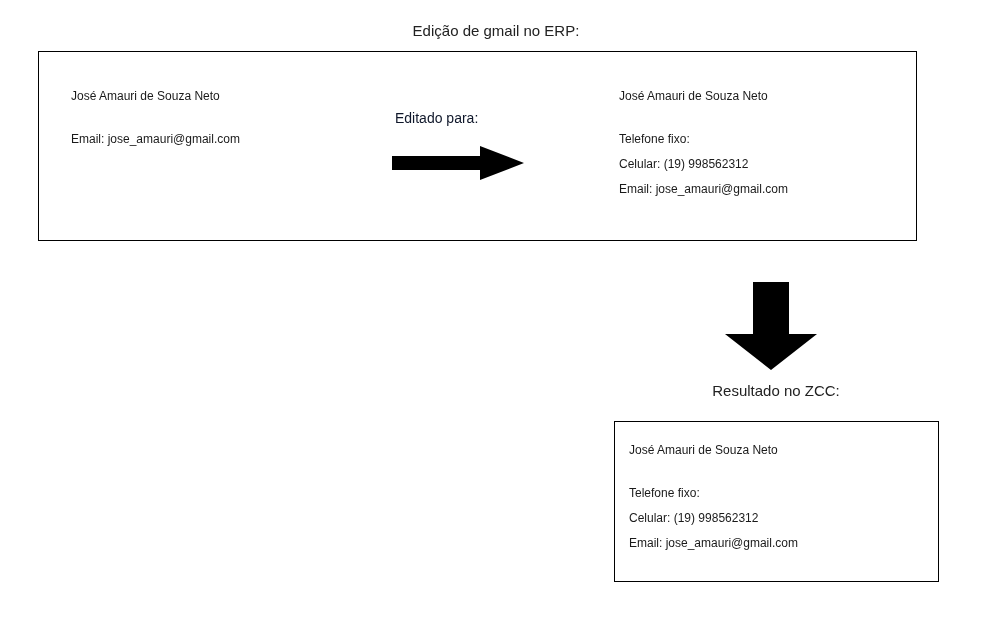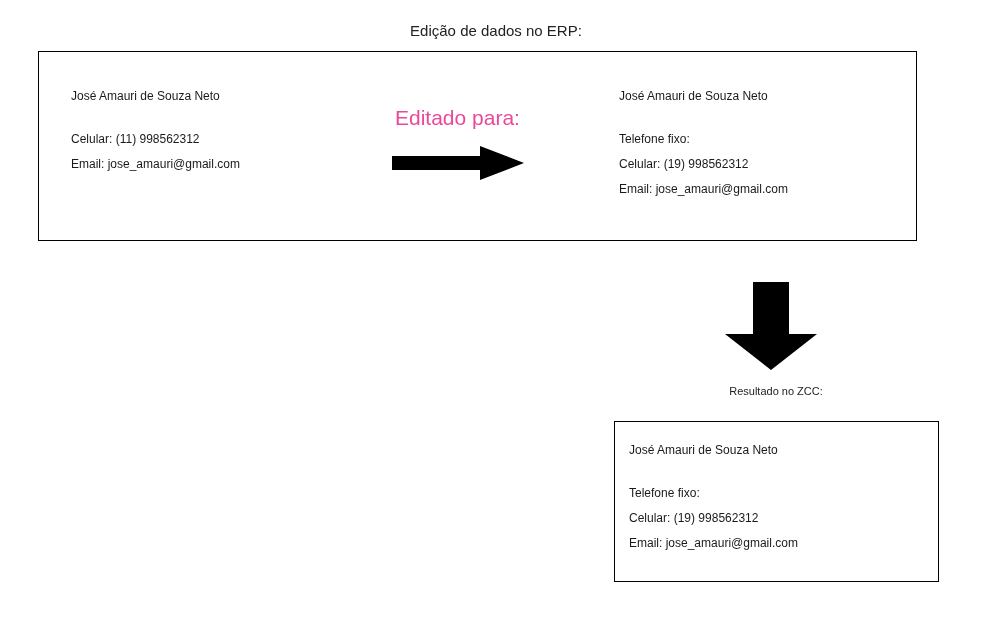--- a/index.html
+++ b/index.html
@@ -71,23 +71,23 @@
   .card-right {
     left: 580px;
     top: 32px;
   }
 
   
   .edit-label {
     position: absolute;
     left: 395px;
     top: 108px;
-    font-size: 21px;
+    font-size: 14px;
     line-height: 20px;
-    color: #ec4899;
+    color: #0f172a;
     white-space: nowrap;
   }
 
   
   .arrow-h {
     position: absolute;
     left: 392px;
     top: 146px;
     width: 132px;
     height: 34px;
@@ -102,21 +102,21 @@
     height: 88px;
   }
 
   
   .zcc-caption {
     position: absolute;
     left: 611px;
     top: 381px;
     width: 330px;
     text-align: center;
-    font-size: 11px;
+    font-size: 15px;
     line-height: 20px;
     color: #222;
   }
 
   
   .zcc-box {
     position: absolute;
     left: 614px;
     top: 421px;
     width: 325px;
@@ -129,27 +129,26 @@
   .card-zcc {
     left: 14px;
     top: 16px;
   }
 </style>
 </head>
 <body>
 
 <div class="diagram">
 
-  <div class="top-caption">Edição de dados no ERP:</div>
+  <div class="top-caption">Edição de gmail no ERP:</div>
 
   <div class="erp-box">
 
     <div class="card card-left">
       <div class="name">José Amauri de Souza Neto</div>
-      <span class="line">Celular: (11) 998562312</span>
       <span class="line">Email: jose_amauri@gmail.com</span>
     </div>
 
     <div class="card card-right">
       <div class="name">José Amauri de Souza Neto</div>
       <span class="line">Telefone fixo:</span>
       <span class="line">Celular: (19) 998562312</span>
       <span class="line">Email: jose_amauri@gmail.com</span>
     </div>
   </div>

